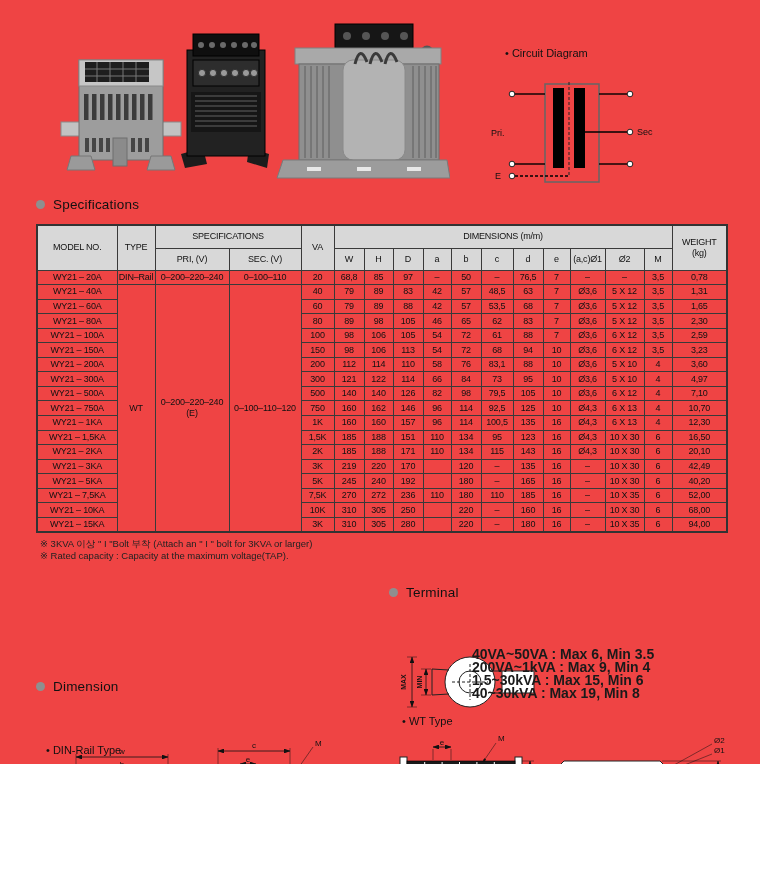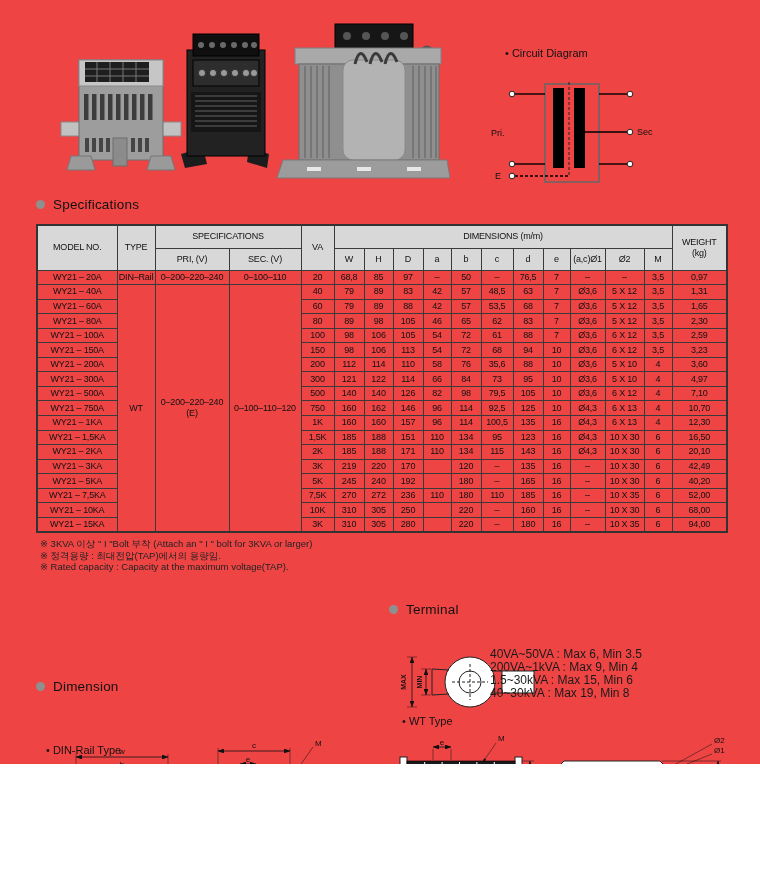--- a/index.html
+++ b/index.html
@@ -17,22 +17,22 @@
         table-layout:fixed;border:2px solid #333}
   .spec th{background:#d8d8d8;font-weight:normal}
   .spec th,.spec td{border:1px solid #3a3a3a;font-size:9px;text-align:center;padding:0;
         line-height:1.2;color:#111;overflow:hidden;white-space:nowrap;letter-spacing:-0.2px}
   .spec thead tr:first-child{height:23px}
   .spec thead tr:last-child{height:22px}
   .spec tbody tr{height:14.55px}
   .pre{white-space:pre-line !important}
 
   .notes{position:absolute;left:40px;top:538px;font-size:9.5px;line-height:11.5px;color:#222}
-  .terminal-specs{position:absolute;left:490px;top:648px;font-size:12px;line-height:13px;
-        font-weight:normal;color:#1a1a1a}
+  .terminal-specs{position:absolute;left:472px;top:648px;font-size:14px;line-height:13px;
+        font-weight:bold;color:#1a1a1a}
 
   
   .ol{fill:#fff;stroke:#222;stroke-width:1}
   .oln{fill:none;stroke:#222;stroke-width:1}
   .thin{fill:none;stroke:#333;stroke-width:.7}
   .dim{stroke:#111;stroke-width:.8;fill:none}
   .ext{stroke:#111;stroke-width:.5;fill:none}
   .lbl{font-family:"Liberation Sans","DejaVu Sans",sans-serif;font-size:8px;fill:#111;text-anchor:middle}
   .lbl9{font-size:9px}
   .lblb{font-size:7px;font-weight:bold}
@@ -244,21 +244,21 @@
           <td>85</td>
           <td>97</td>
           <td>–</td>
           <td>50</td>
           <td>–</td>
           <td>76,5</td>
           <td>7</td>
           <td>–</td>
           <td>–</td>
           <td>3,5</td>
-          <td>0,97</td>
+          <td>0,78</td>
         </tr>
         <tr>
           <td>WY21 – 40A</td>
           <td rowspan="17">WT</td>
           <td class="pre" rowspan="17">0–200–220–240
 (E)</td>
           <td rowspan="17">0–100–110–120</td>
           <td>40</td>
           <td>79</td>
           <td>89</td>
@@ -338,21 +338,21 @@
           <td>3,23</td>
         </tr>
         <tr>
           <td>WY21 – 200A</td>
           <td>200</td>
           <td>112</td>
           <td>114</td>
           <td>110</td>
           <td>58</td>
           <td>76</td>
-          <td>35,6</td>
+          <td>83,1</td>
           <td>88</td>
           <td>10</td>
           <td>Ø3,6</td>
           <td>5 X 10</td>
           <td>4</td>
           <td>3,60</td>
         </tr>
         <tr>
           <td>WY21 – 300A</td>
           <td>300</td>
@@ -527,25 +527,24 @@
           <td>–</td>
           <td>10 X 35</td>
           <td>6</td>
           <td>94,00</td>
         </tr>
       </tbody>
   </table>
 
   <div class="notes">
     <div>※ 3KVA 이상 " I "Bolt 부착 (Attach an " I " bolt for 3KVA or larger)</div>
-    <div>※ 정격용량 : 최대전압(TAP)에서의 용량임.</div>
     <div>※ Rated capacity : Capacity at the maximum voltage(TAP).</div>
   </div>
 
-  <div class="section-head" style="left:389px;top:602px">
+  <div class="section-head" style="left:389px;top:585px">
     <span>Terminal</span>
   </div>
 
   <svg class="abs" style="left:396px;top:642px" width="142" height="84" viewBox="0 0 142 84">
     <circle cx="74" cy="40" r="25" class="ol" stroke-width="1.2"></circle>
     <circle cx="74" cy="40" r="11" class="ol" stroke-width="1.2"></circle>
     <line x1="56" y1="40" x2="92" y2="40" class="oln dash" stroke-width="0.6"></line>
     <line x1="74" y1="22" x2="74" y2="58" class="oln dash" stroke-width="0.6"></line>
     <line x1="36" y1="27" x2="53" y2="28" class="oln" stroke-width="1.2"></line>
     <line x1="36" y1="53" x2="53" y2="52" class="oln" stroke-width="1.2"></line>

